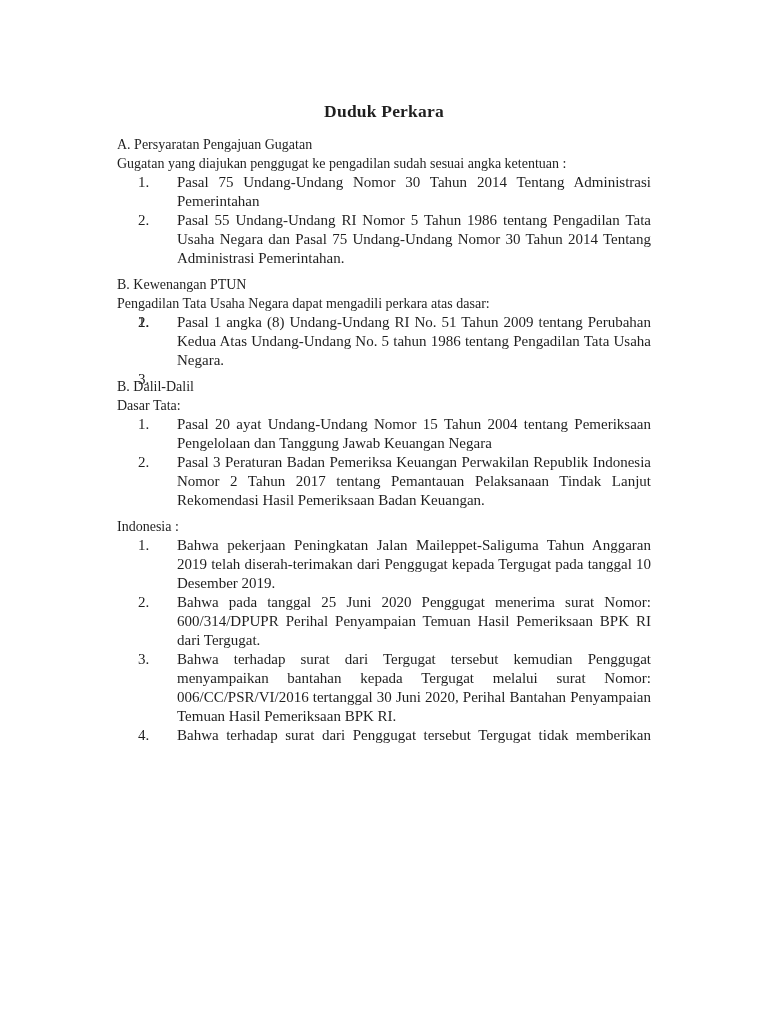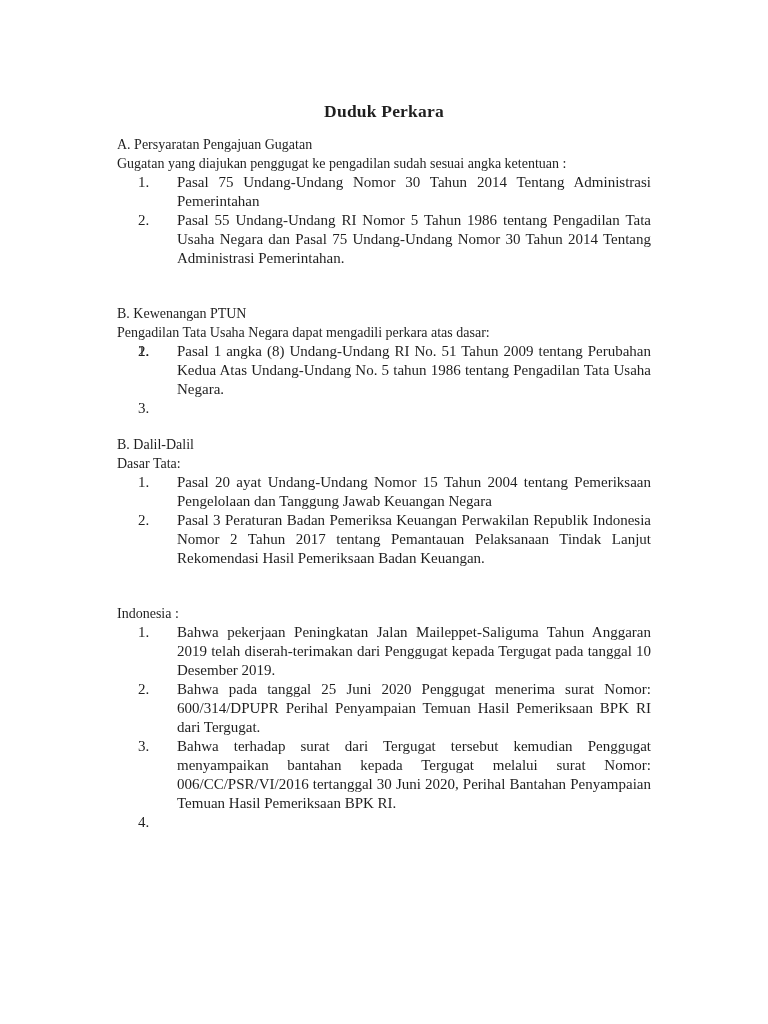--- a/index.html
+++ b/index.html
@@ -22,21 +22,21 @@
     width: 534px;
   }
   .doc-title {
     margin: 0 0 13px 0;
     font-size: 17.5px;
     line-height: 21px;
     font-weight: bold;
     text-align: center;
     letter-spacing: 0.2px;
   }
-  .section { margin-top: 36px; }
+  .section { margin-top: 7px; }
   .section.first { margin-top: 0; }
   .heading, .intro {
     font-size: 14px;
     line-height: 19px;
     white-space: nowrap;
   }
   .list { margin: 0; padding: 0; }
   .item {
     position: relative;
     padding-left: 60px;
@@ -118,18 +118,19 @@
         <div class="item">
           <span class="num">2.</span>
           <span class="txt">Bahwa pada tanggal 25 Juni 2020 Penggugat menerima surat Nomor: 600/314/DPUPR Perihal Penyampaian Temuan Hasil Pemeriksaan BPK RI dari Tergugat.</span>
         </div>
         <div class="item">
           <span class="num">3.</span>
           <span class="txt">Bahwa terhadap surat dari Tergugat tersebut kemudian Penggugat menyampaikan bantahan kepada Tergugat melalui surat Nomor: 006/CC/PSR/VI/2016 tertanggal 30 Juni 2020, Perihal Bantahan Penyampaian Temuan Hasil Pemeriksaan BPK RI.</span>
         </div>
         <div class="item justify-last">
           <span class="num">4.</span>
+          <span class="txt">Bahwa terhadap surat dari Penggugat tersebut Tergugat tidak memberikan</span>
         </div>
       </div>
     </div>
 
   </div>
 </div>
 
 </body></html>

